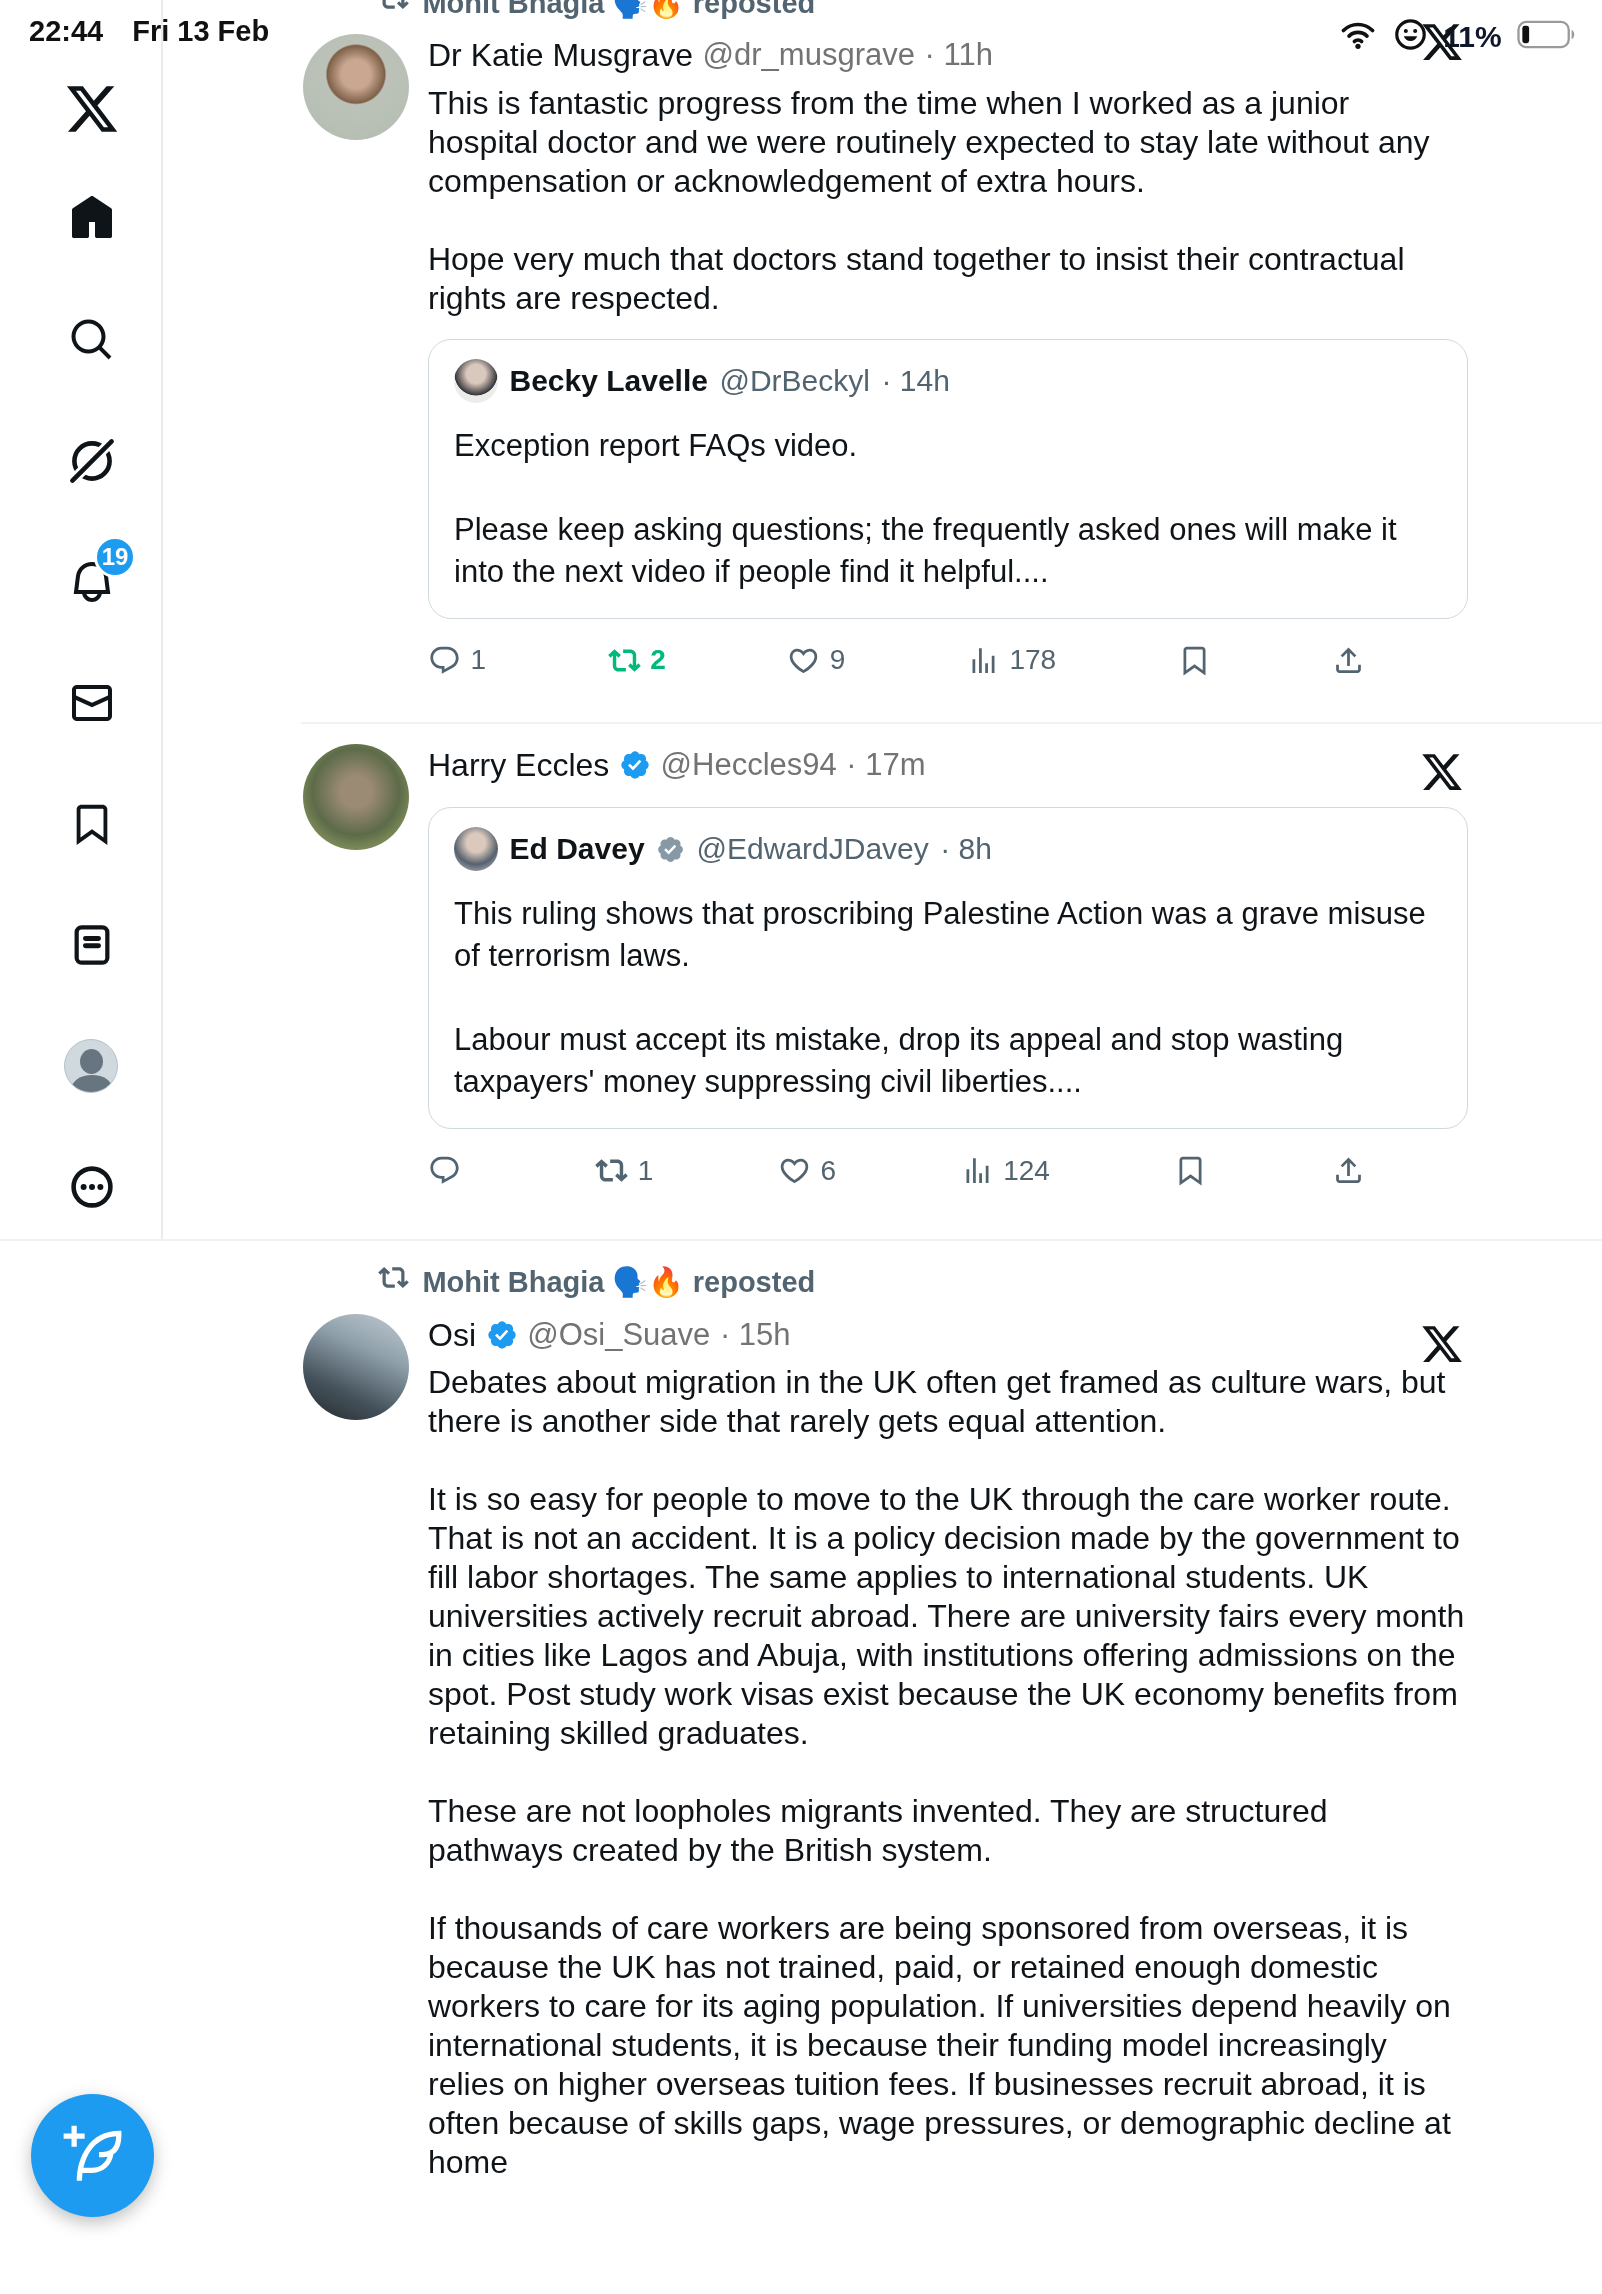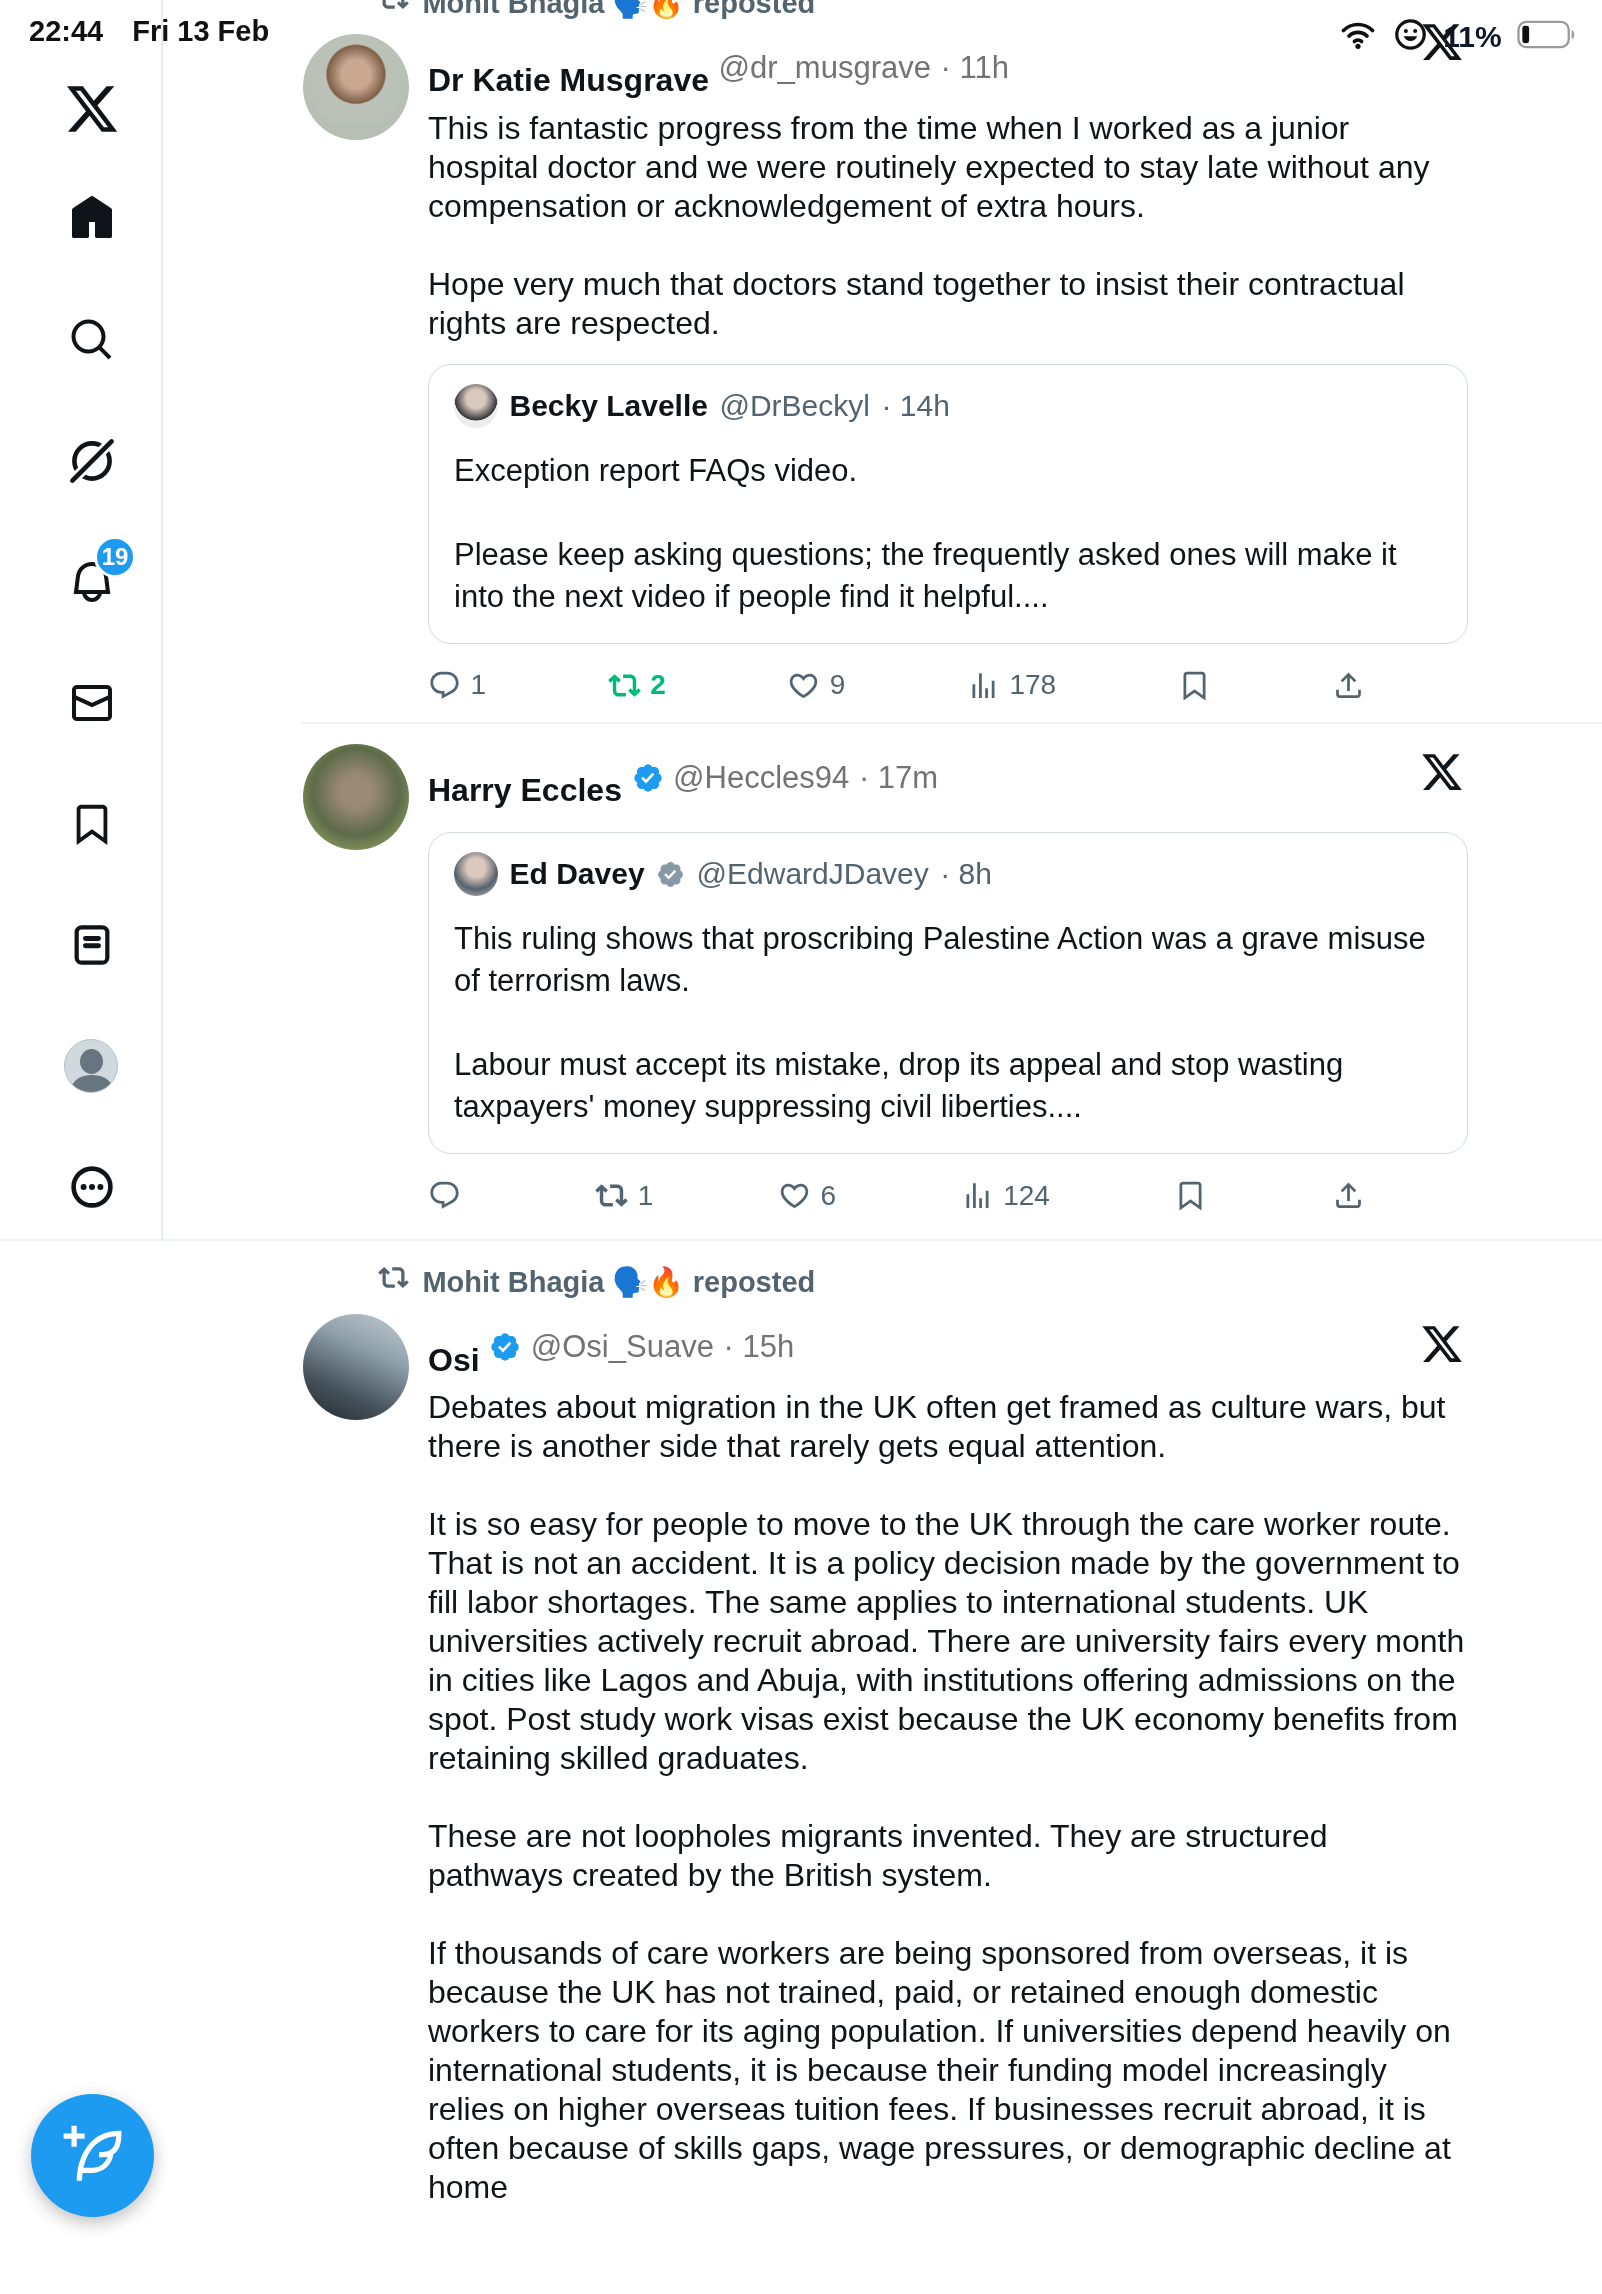--- a/index.html
+++ b/index.html
@@ -35,21 +35,21 @@
                    color:#536471; font-size:29px; font-weight:700; line-height:38px; }
   .tweet-row { display:flex; gap:19px; }
   .avatar { width:106px; height:106px; border-radius:50%; flex:0 0 106px; cursor:pointer; }
   .av-katie { background:radial-gradient(circle at 50% 38%, #caa791 17%, #7e6048 34%, #bcc2b8 36%, #b3bcb2 100%); }
   .av-harry { background:radial-gradient(circle at 50% 45%, #9b8a74 20%, #5d6b49 55%, #a9b76e 100%); }
   .av-osi   { background:linear-gradient(205deg,#c3ccd3 0%, #8fa0ab 35%, #45525b 70%, #23282c 100%); }
   .av-becky { background:radial-gradient(circle at 50% 34%, #d9c8bd 26%, #35353a 58%, #ececea 60%); }
   .av-ed    { background:radial-gradient(circle at 50% 36%, #dcc9bd 26%, #56616d 60%, #c9cdd2 100%); }
   .tweet-content { flex:1 1 auto; min-width:0; position:relative; }
   .name-row { display:flex; align-items:center; gap:9.6px; line-height:42px; white-space:nowrap; }
-  .name { font-size:32px; font-weight:700; color:#0f1419; cursor:pointer;margin-top:25px; }
+  .name { font-size:32px; font-weight:400; color:#0f1419; cursor:pointer; }
   .meta { font-size:31px; color:#737373; }
   .badge { width:32px; height:32px; flex:0 0 auto; }
   .body { margin-top:7.7px; font-size:32px; line-height:39px; color:#0f1419; white-space:pre-line; cursor:pointer; }
   .quote-card { margin-top:21px; border:1.9px solid #cfd9de; border-radius:23px; padding:19px 25px 25px; cursor:pointer; }
   .q-header { display:flex; align-items:center; gap:11.5px; line-height:44px; white-space:nowrap; }
   .q-avatar { width:44px; height:44px; border-radius:50%; flex:0 0 44px; }
   .q-name { font-size:30px; font-weight:700; }
   .q-meta { font-size:30px; color:#536471; }
   .q-badge { width:29px; height:29px; }
   .q-body { margin-top:22px; font-size:31px; line-height:42px; white-space:pre-line; }

